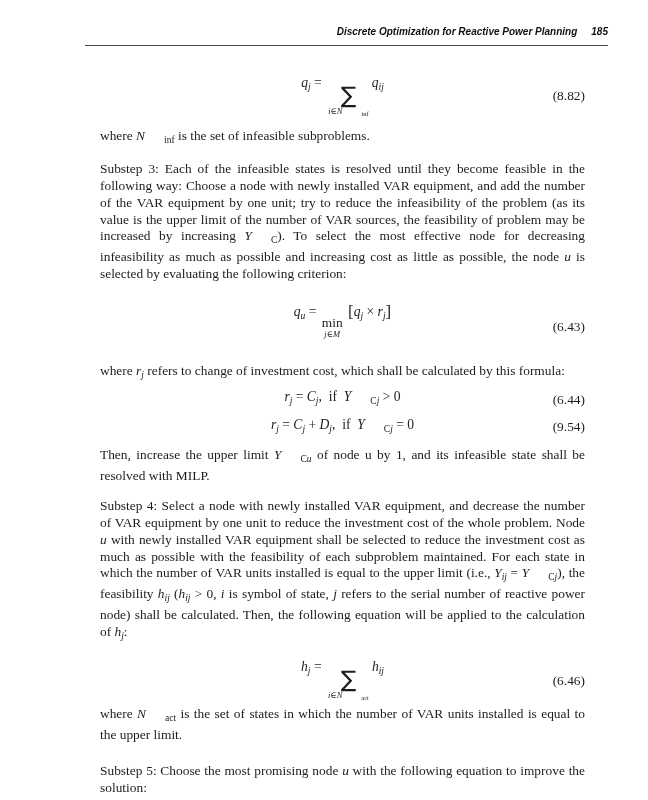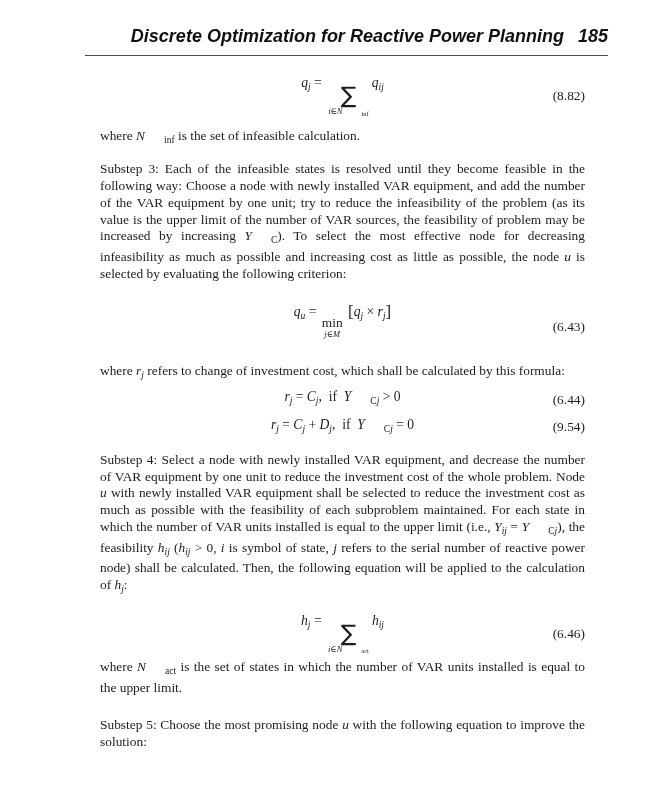--- a/index.html
+++ b/index.html
@@ -6,21 +6,21 @@
   .page{
     position:relative;width:648px;height:800px;background:#ffffff;
     color:#1c1c1c;overflow:hidden;
     font-family:"Liberation Serif","DejaVu Serif",serif;
   }
   .running-head{
     position:absolute;left:85px;top:26px;width:523px;
     display:flex;justify-content:flex-end;align-items:baseline;gap:14px;
     border-bottom:1.5px solid #4a4a4a;padding-bottom:8px;
     font-family:"Liberation Sans","DejaVu Sans",sans-serif;
-    font-weight:bold;font-style:italic;font-size:18px;color:#111;
+    font-weight:bold;font-style:italic;font-size:10px;color:#111;
   }
   .content{
     position:absolute;left:100px;top:60px;width:485px;
     font-size:13.4px;line-height:16.75px;text-align:justify;
   }
   .para{margin:0;}
   .equation{
     position:relative;display:flex;justify-content:center;align-items:center;
     text-align:center;
   }
@@ -54,41 +54,42 @@
     <span>185</span>
   </div>
 
   <div class="content">
 
     <div class="equation" style="margin-top:15px;min-height:32px;">
       <span class="eq-body"><span class="tk-i">q</span><span class="tk-isub">j</span><span class="tk-r"> = </span><span class="tk-sum"><span class="sigma">∑</span><span class="under"><span class="tk-i">i</span><span class="tk-r">∈</span><span class="tk-i">N</span><span class="tk-sub">inf</span></span></span><span class="tk-i">q</span><span class="tk-isub">ij</span></span>
       <span class="eq-number">(8.82)</span>
     </div>
 
-    <p class="para" style="margin-top:10px;"><span class="tk-r">where </span><span class="tk-i">N</span><span class="tk-sub">inf</span><span class="tk-r"> is the set of infeasible calculation.</span></p>
+    <p class="para" style="margin-top:10px;"><span class="tk-r">where </span><span class="tk-i">N</span><span class="tk-sub">inf</span><span class="tk-r"> is the set of infeasible subproblems.</span></p>
 
     <p class="para" style="margin-top:13px;"><span class="tk-r">Substep 3: Each of the infeasible states is resolved until they become feasible in the following way: Choose a node with newly installed VAR equipment, and add the number of the VAR equipment by one unit; try to reduce the infeasibility of the problem (as its value is the upper limit of the number of VAR sources, the feasibility of problem may be increased by increasing </span><span class="tk-i">Y</span><span class="tk-sub">C</span><span class="tk-r">). To select the most effective node for decreasing infeasibility as much as possible and increasing cost as little as possible, the node </span><span class="tk-i">u</span><span class="tk-r"> is selected by evaluating the following criterion:</span></p>
 
     <div class="equation" style="margin-top:17px;min-height:26px;">
       <span class="eq-body"><span class="tk-i">q</span><span class="tk-isub">u</span><span class="tk-r"> = </span><span class="tk-op"><span class="opname">min</span><span class="under"><span class="tk-i">j</span><span class="tk-r">∈</span><span class="tk-i">M</span></span></span><span class="tk-r"> </span><span class="tk-br">[</span><span class="tk-i">q</span><span class="tk-isub">j</span><span class="tk-r"> × </span><span class="tk-i">r</span><span class="tk-isub">j</span><span class="tk-br">]</span></span>
       <span class="eq-number">(6.43)</span>
     </div>
 
     <p class="para" style="margin-top:8px;"><span class="tk-r">where </span><span class="tk-i">r</span><span class="tk-isub">j</span><span class="tk-r"> refers to change of investment cost, which shall be calculated by this formula:</span></p>
 
     <div class="equation" style="margin-top:6px;min-height:18px;">
       <span class="eq-body"><span class="tk-i">r</span><span class="tk-isub">j</span><span class="tk-r"> = </span><span class="tk-i">C</span><span class="tk-isub">j</span><span class="tk-r">,  if  </span><span class="tk-i">Y</span><span class="tk-sub">C</span><span class="tk-isub">j</span><span class="tk-r"> &gt; 0</span></span>
       <span class="eq-number">(6.44)</span>
     </div>
 
     <div class="equation" style="margin-top:7px;min-height:18px;">
       <span class="eq-body"><span class="tk-i">r</span><span class="tk-isub">j</span><span class="tk-r"> = </span><span class="tk-i">C</span><span class="tk-isub">j</span><span class="tk-r"> + </span><span class="tk-i">D</span><span class="tk-isub">j</span><span class="tk-r">,  if  </span><span class="tk-i">Y</span><span class="tk-sub">C</span><span class="tk-isub">j</span><span class="tk-r"> = 0</span></span>
       <span class="eq-number">(9.54)</span>
     </div>
 
+    <p class="para" style="margin-top:9px;"><span class="tk-r">Then, increase the upper limit </span><span class="tk-i">Y</span><span class="tk-sub">C</span><span class="tk-isub">u</span><span class="tk-r"> of node u by 1, and its infeasible state shall be resolved with MILP.</span></p>
 
     <p class="para" style="margin-top:14px;"><span class="tk-r">Substep 4: Select a node with newly installed VAR equipment, and decrease the number of VAR equipment by one unit to reduce the investment cost of the whole problem. Node </span><span class="tk-i">u</span><span class="tk-r"> with newly installed VAR equipment shall be selected to reduce the investment cost as much as possible with the feasibility of each subproblem maintained. For each state in which the number of VAR units installed is equal to the upper limit (i.e., </span><span class="tk-i">Y</span><span class="tk-isub">ij</span><span class="tk-r"> = </span><span class="tk-i">Y</span><span class="tk-sub">C</span><span class="tk-isub">j</span><span class="tk-r">), the feasibility </span><span class="tk-i">h</span><span class="tk-isub">ij</span><span class="tk-r"> (</span><span class="tk-i">h</span><span class="tk-isub">ij</span><span class="tk-r"> &gt; 0, </span><span class="tk-i">i</span><span class="tk-r"> is symbol of state, </span><span class="tk-i">j</span><span class="tk-r"> refers to the serial number of reactive power node) shall be calculated. Then, the following equation will be applied to the calculation of </span><span class="tk-i">h</span><span class="tk-isub">j</span><span class="tk-r">:</span></p>
 
     <div class="equation" style="margin-top:15px;min-height:32px;">
       <span class="eq-body"><span class="tk-i">h</span><span class="tk-isub">j</span><span class="tk-r"> = </span><span class="tk-sum"><span class="sigma">∑</span><span class="under"><span class="tk-i">i</span><span class="tk-r">∈</span><span class="tk-i">N</span><span class="tk-sub">act</span></span></span><span class="tk-i">h</span><span class="tk-isub">ij</span></span>
       <span class="eq-number">(6.46)</span>
     </div>
 
     <p class="para" style="margin-top:4px;"><span class="tk-r">where </span><span class="tk-i">N</span><span class="tk-sub">act</span><span class="tk-r"> is the set of states in which the number of VAR units installed is equal to the upper limit.</span></p>
 

